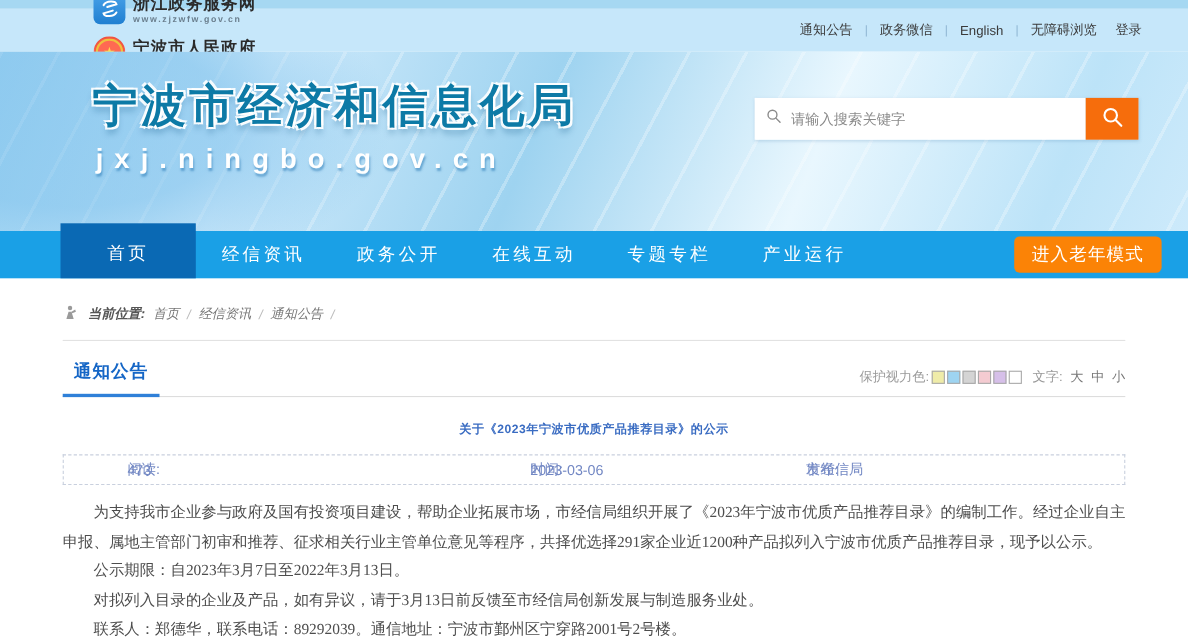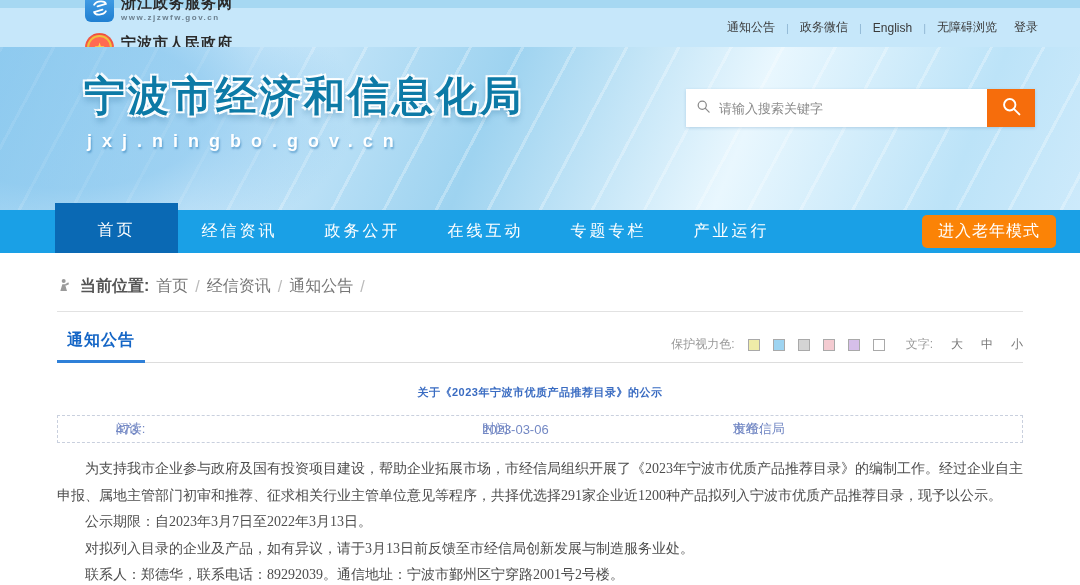--- a/index.html
+++ b/index.html
@@ -24,50 +24,50 @@
   
   .banner { height:163px; position:relative; overflow:hidden;
     background:linear-gradient(112deg,#a9d9f4 0%,#cfeafb 22%,#9ed3f0 45%,#e9f7fe 68%,#bce3f8 88%,#cdeafb 100%); }
   .banner::before { content:""; position:absolute; inset:0;
     background:repeating-linear-gradient(118deg, rgba(255,255,255,.28) 0 3px, rgba(255,255,255,0) 3px 46px); }
   .banner::after { content:""; position:absolute; left:-60px; top:-40px; width:420px; height:260px;
     background:radial-gradient(ellipse at 30% 40%, rgba(120,190,235,.55) 0 35%, rgba(120,190,235,0) 70%); }
   .site-title { position:absolute; left:84px; top:22px; z-index:2; font-size:41px; font-weight:bold; letter-spacing:3px;
     color:#0d7aa6;
     text-shadow:2px 2px 0 rgba(255,255,255,.95), -2px -2px 0 rgba(255,255,255,.9), 2px -2px 0 rgba(255,255,255,.9), -2px 2px 0 rgba(255,255,255,.9), 0 5px 6px rgba(10,80,130,.35); }
-  .site-url { position:absolute; left:87px; top:84px; z-index:2; font-size:18px; font-weight:bold; color:#fff;
+  .site-url { position:absolute; left:87px; top:84px; z-index:2; font-size:25px; font-weight:bold; color:#fff;
     letter-spacing:10px; text-shadow:1px 2px 2px rgba(40,120,180,.55);text-align:center; }
   .search { position:absolute; right:45px; top:42px; z-index:3; width:349px; height:38px; display:flex;
     box-shadow:0 1px 3px rgba(60,120,170,.25); }
   .search-box { flex:1; background:#fff; display:flex; align-items:center; padding:0 10px; gap:8px; }
   .search-box input { border:none; outline:none; flex:1; font-size:13px; color:#333; background:transparent; }
   .search-box input::placeholder { color:#8a8a8a; }
   .search-btn { width:48px; border:none; background:#f66d0c; cursor:pointer; display:flex; align-items:center; justify-content:center; }
 
   
   .nav { height:43px; background:#1aa0e6; display:flex; padding-left:55px; position:relative; z-index:5; }
   .nav-item { width:123px; display:flex; align-items:center; justify-content:center; color:#fff; font-size:16px;
     letter-spacing:3px; cursor:pointer; }
   .nav-item.active { background:#0a69b4; height:50px; margin-top:-7px; padding-top:5px; }
   .elder-btn { margin-left:auto; margin-right:24px; align-self:center; height:33px; padding:0 16px; border:none;
     background:#fb8306; color:#fff; font-size:16px; letter-spacing:1px; border-radius:5px; cursor:pointer;
     display:flex; align-items:center; font-family:inherit; }
 
   
   .content { margin:0 57px; }
-  .breadcrumb { padding-top:23px; display:flex; align-items:center; gap:7px; font-size:16px; color:#777; }
+  .breadcrumb { padding-top:23px; display:flex; align-items:center; gap:7px; font-size:12px; color:#777;font-style:italic; }
   .bc-label { font-weight:bold; color:#555; }
   .bc-item { color:#777; cursor:pointer; }
   .bc-sep { color:#bbb; }
   .divider { margin-top:14px; border-bottom:1px solid #e2e2e2; }
 
   .tabrow { margin-top:18px; display:flex; justify-content:space-between; align-items:flex-end; border-bottom:1px solid #ddd; }
   .tab { font-size:16px; font-weight:bold; color:#1566c6; padding:0 10px 9px 10px; border-bottom:3px solid #2f80d8;
     margin-bottom:-1px; cursor:pointer; letter-spacing:1px; }
-  .view-controls { display:flex; align-items:center; gap:13px; padding-bottom:9px; font-size:12px; color:#999; }
+  .view-controls { display:flex; align-items:center; gap:2px; padding-bottom:9px; font-size:12px; color:#999; }
   .eye-sq { width:12px; height:12px; border:1px solid #a9a9a9; display:inline-block; cursor:pointer; }
   .fs-label { margin-left:8px; }
   .fs-opt { color:#777; cursor:pointer; margin-left:5px; }
 
   .article-title { margin-top:22px; text-align:center; font-size:11px; font-weight:bold; color:#3a6cc2; letter-spacing:.5px; }
 
   .metabox { margin-top:15px; height:28px; border:1px dashed #c9d0de; position:relative; font-size:13px; color:#7388c4; }
   .metabox span { position:absolute; top:50%; transform:translateY(-50%); white-space:nowrap; }
   .meta-read { left:6%; } .meta-time { left:44%; } .meta-pub { left:70%; }
 

